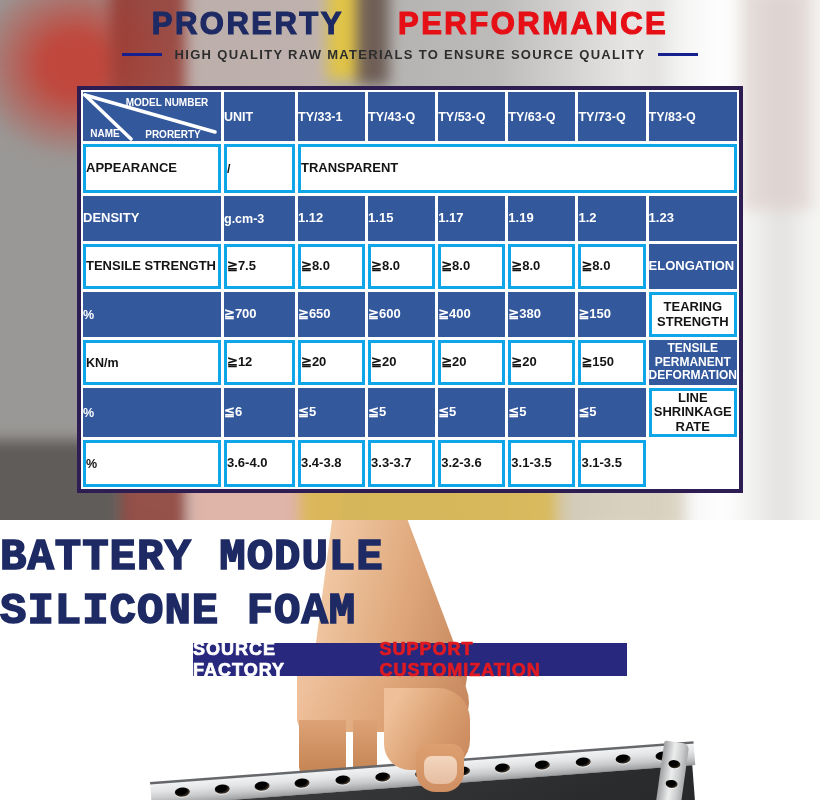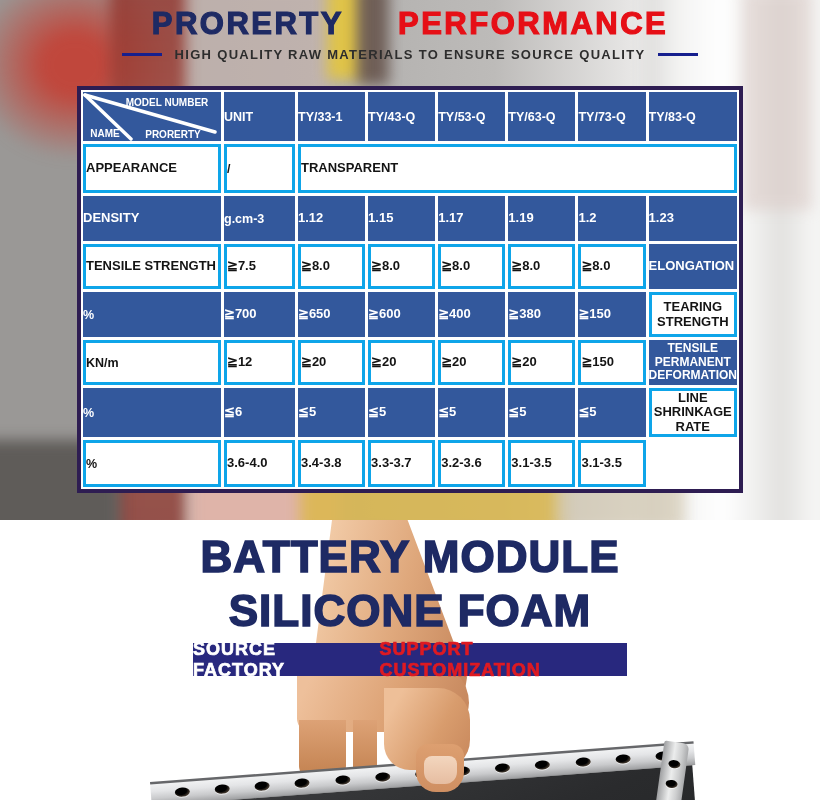--- a/index.html
+++ b/index.html
@@ -73,23 +73,23 @@
   .knuckle-front{position:absolute;left:384px;top:168px;width:86px;height:82px;z-index:5;
     border-radius:0 32px 30px 26px;
     background:linear-gradient(120deg,#eebf98 15%,#d89c6d 60%,#c9895d 95%);}
   .thumb{position:absolute;left:416px;top:224px;width:48px;height:48px;z-index:6;
     border-radius:12px 12px 20px 20px;
     background:linear-gradient(180deg,#dd9f70,#cf8f62);}
   .thumbnail{position:absolute;left:8px;top:12px;width:33px;height:28px;
     border-radius:8px 8px 12px 12px;
     background:linear-gradient(180deg,#f3d6be,#e6bda1);}
 
-  .big-title{position:absolute;width:100%;text-align:center;z-index:2;
+  .big-title{position:absolute;width:100%;text-align:left;z-index:2;
     font-size:44px;font-weight:bold;letter-spacing:1px;color:var(--title-navy);
-    -webkit-text-stroke:1.6px var(--title-navy);line-height:1;}
+    -webkit-text-stroke:1.6px var(--title-navy);line-height:1;font-family:Liberation Mono, monospace;}
   .bt1{top:15px;} .bt2{top:69px;}
 
   .badge{position:absolute;left:193px;top:123px;width:434px;height:33px;z-index:3;
     background:var(--badge-bg);display:flex;align-items:center;justify-content:flex-end;gap:15px;}
   .badge .b-left{color:#fff;font-size:18px;font-weight:bold;letter-spacing:1px;-webkit-text-stroke:.7px #fff;}
   .badge .b-right{color:var(--badge-text-red);font-size:18px;font-weight:bold;letter-spacing:1px;-webkit-text-stroke:.7px var(--badge-text-red);}
 
   
   .sheet-wrap{position:absolute;left:150px;top:262px;width:545px;height:240px;z-index:4;
     transform:rotate(-4.3deg);transform-origin:0 0;}

